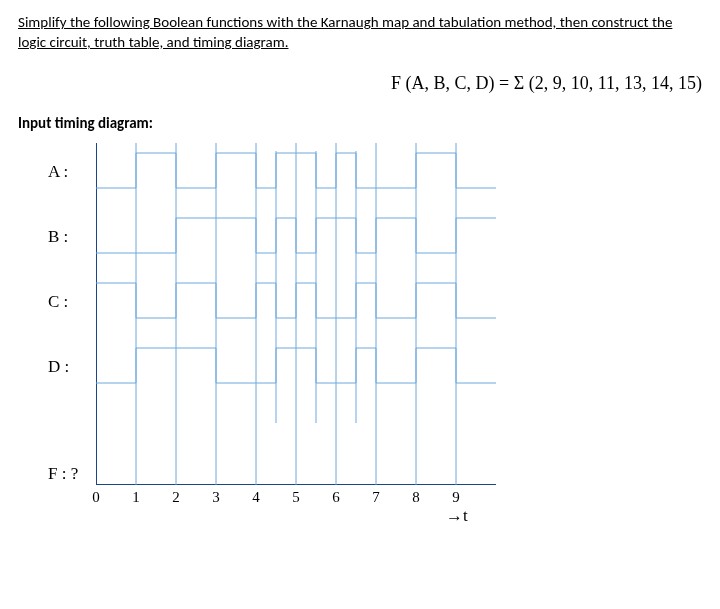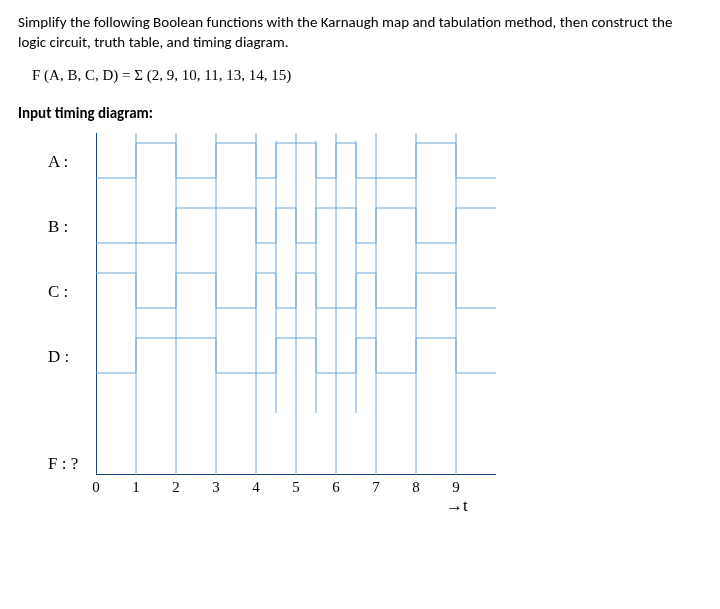--- a/index.html
+++ b/index.html
@@ -6,25 +6,26 @@
     body {
       font-family: Calibri, Arial, sans-serif;
       font-size: 15px;
       color: #000;
       width: 720px;
       height: 609px;
       padding: 12px 18px;
       background: #fff;
       line-height: 1.35;
     }
-    .intro { margin-bottom: 12px; }
+    .intro { margin-bottom: 18px; text-decoration: underline; }
     .formula {
       font-family: 'Times New Roman', serif;
-      font-size: 15px;
+      font-size: 18px;
       margin: 4px 0 18px 14px;
+      text-align: right;
     }
     .section-label { margin: 2px 0 10px 0; font-weight: bold; }
     .diagram-wrap {
       position: relative;
       margin-left: 36px;
       height: 380px;
     }
     .signal-label {
       position: absolute;
       font-family: 'Times New Roman', serif;

